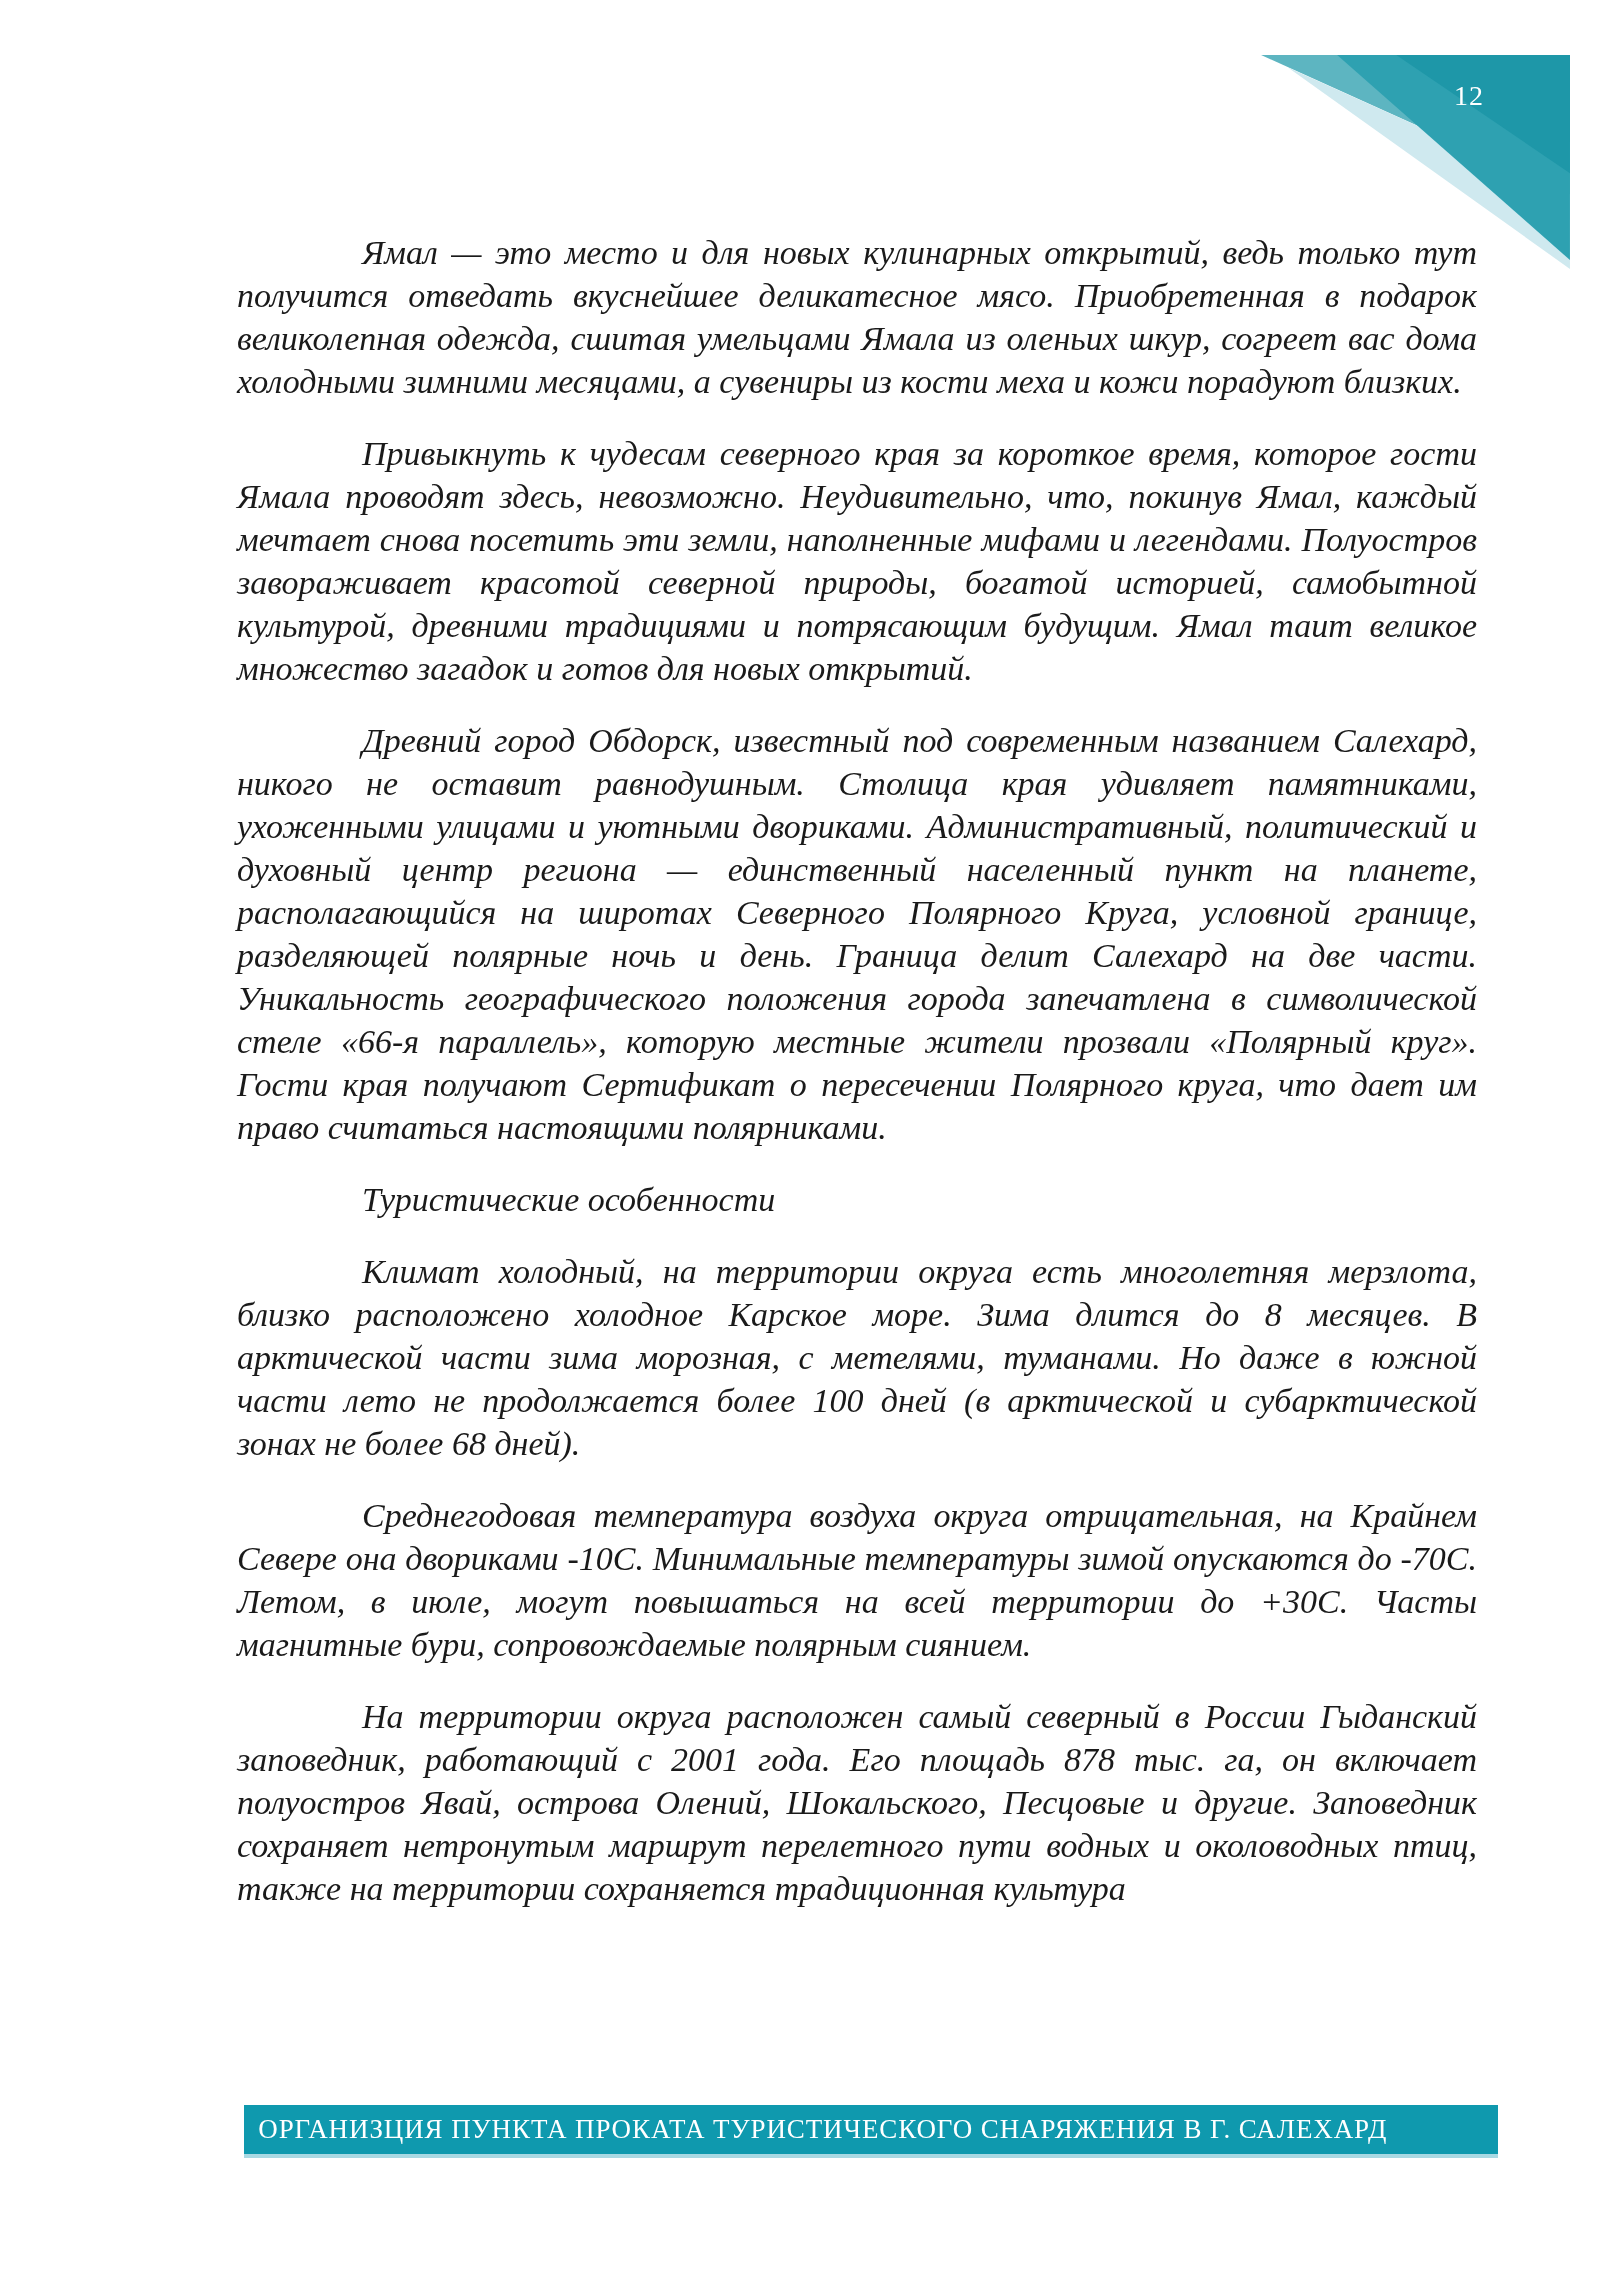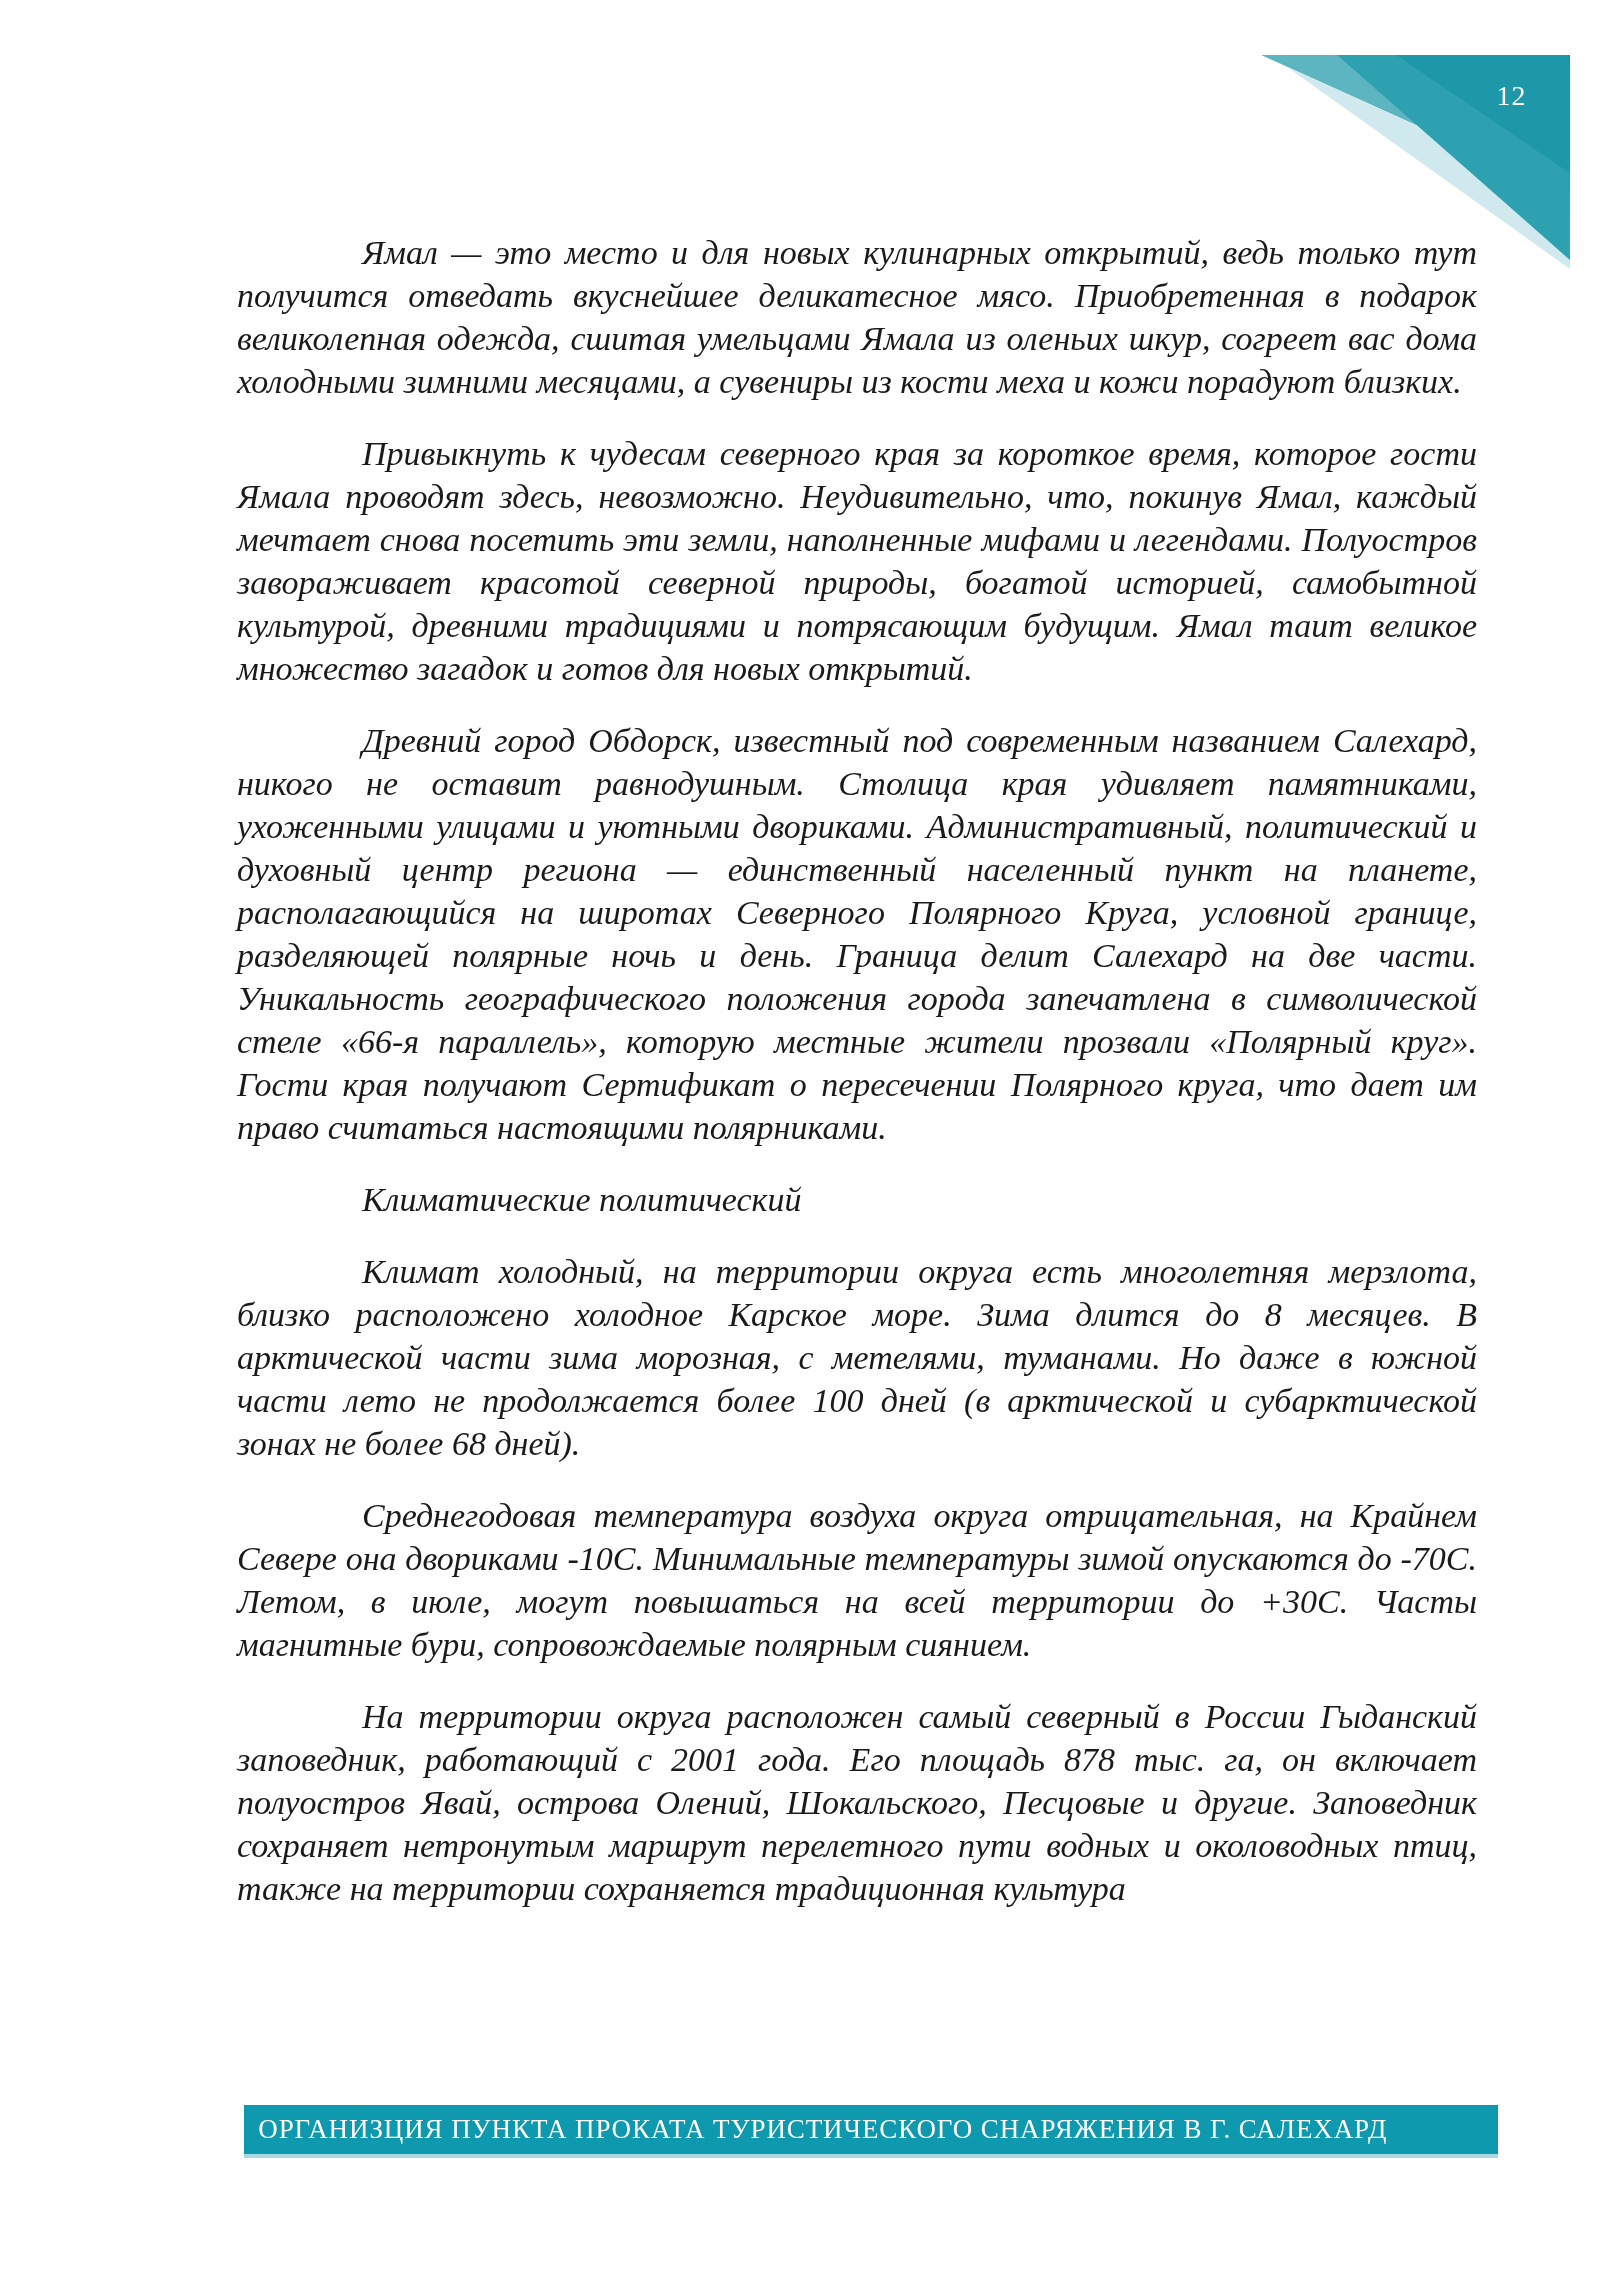--- a/index.html
+++ b/index.html
@@ -22,21 +22,20 @@
     left: 1261px;
     top: 55px;
     width: 309px;
     height: 214px;
   }
   .page-number {
     position: absolute;
     left: 1454px;
     top: 81px;
     width: 115px;
-    text-align: center;
     font-size: 28px;
     line-height: 30px;
     color: #ffffff;
     letter-spacing: 0.9px;
   }
 
   
   .content {
     position: absolute;
     left: 237px;
@@ -93,21 +92,21 @@
     <polygon points="85,0 345,0 345,229" fill="#2ea1b1"></polygon>
     <polygon points="151,0 345,0 345,132" fill="#1e97a8"></polygon>
   </svg>
 
   <span class="page-number">12</span>
 
   <div class="content">
     <p>Ямал — это место и для новых кулинарных открытий, ведь только тут получится отведать вкуснейшее деликатесное мясо. Приобретенная в подарок великолепная одежда, сшитая умельцами Ямала из оленьих шкур, согреет вас дома холодными зимними месяцами, а сувениры из кости меха и кожи порадуют близких.</p>
     <p>Привыкнуть к чудесам северного края за короткое время, которое гости Ямала проводят здесь, невозможно. Неудивительно, что, покинув Ямал, каждый мечтает снова посетить эти земли, наполненные мифами и легендами. Полуостров завораживает красотой северной природы, богатой историей, самобытной культурой, древними традициями и потрясающим будущим. Ямал таит великое множество загадок и готов для новых открытий.</p>
     <p>Древний город Обдорск, известный под современным названием Салехард, никого не оставит равнодушным. Столица края удивляет памятниками, ухоженными улицами и уютными двориками. Административный, политический и духовный центр региона — единственный населенный пункт на планете, располагающийся на широтах Северного Полярного Круга, условной границе, разделяющей полярные ночь и день. Граница делит Салехард на две части. Уникальность географического положения города запечатлена в символической стеле «66-я параллель», которую местные жители прозвали «Полярный круг». Гости края получают Сертификат о пересечении Полярного круга, что дает им право считаться настоящими полярниками.</p>
-    <p class="heading">Климатические политический</p>
+    <p class="heading">Туристические особенности</p>
     <p>Климат холодный, на территории округа есть многолетняя мерзлота, близко расположено холодное Карское море. Зима длится до 8 месяцев. В арктической части зима морозная, с метелями, туманами. Но даже в южной части лето не продолжается более 100 дней (в арктической и субарктической зонах не более 68 дней).</p>
     <p>Среднегодовая температура воздуха округа отрицательная, на Крайнем Севере она двориками -10С. Минимальные температуры зимой опускаются до -70С. Летом, в июле, могут повышаться на всей территории до +30С. Часты магнитные бури, сопровождаемые полярным сиянием.</p>
     <p>На территории округа расположен самый северный в России Гыданский заповедник, работающий с 2001 года. Его площадь 878 тыс. га, он включает полуостров Явай, острова Олений, Шокальского, Песцовые и другие. Заповедник сохраняет нетронутым маршрут перелетного пути водных и околоводных птиц, также на территории сохраняется традиционная культура</p>
   </div>
 
   <div class="footer-bar">
     <span class="footer-title">ОРГАНИЗЦИЯ ПУНКТА ПРОКАТА ТУРИСТИЧЕСКОГО СНАРЯЖЕНИЯ В Г. САЛЕХАРД</span>
   </div>
 
 </div>

